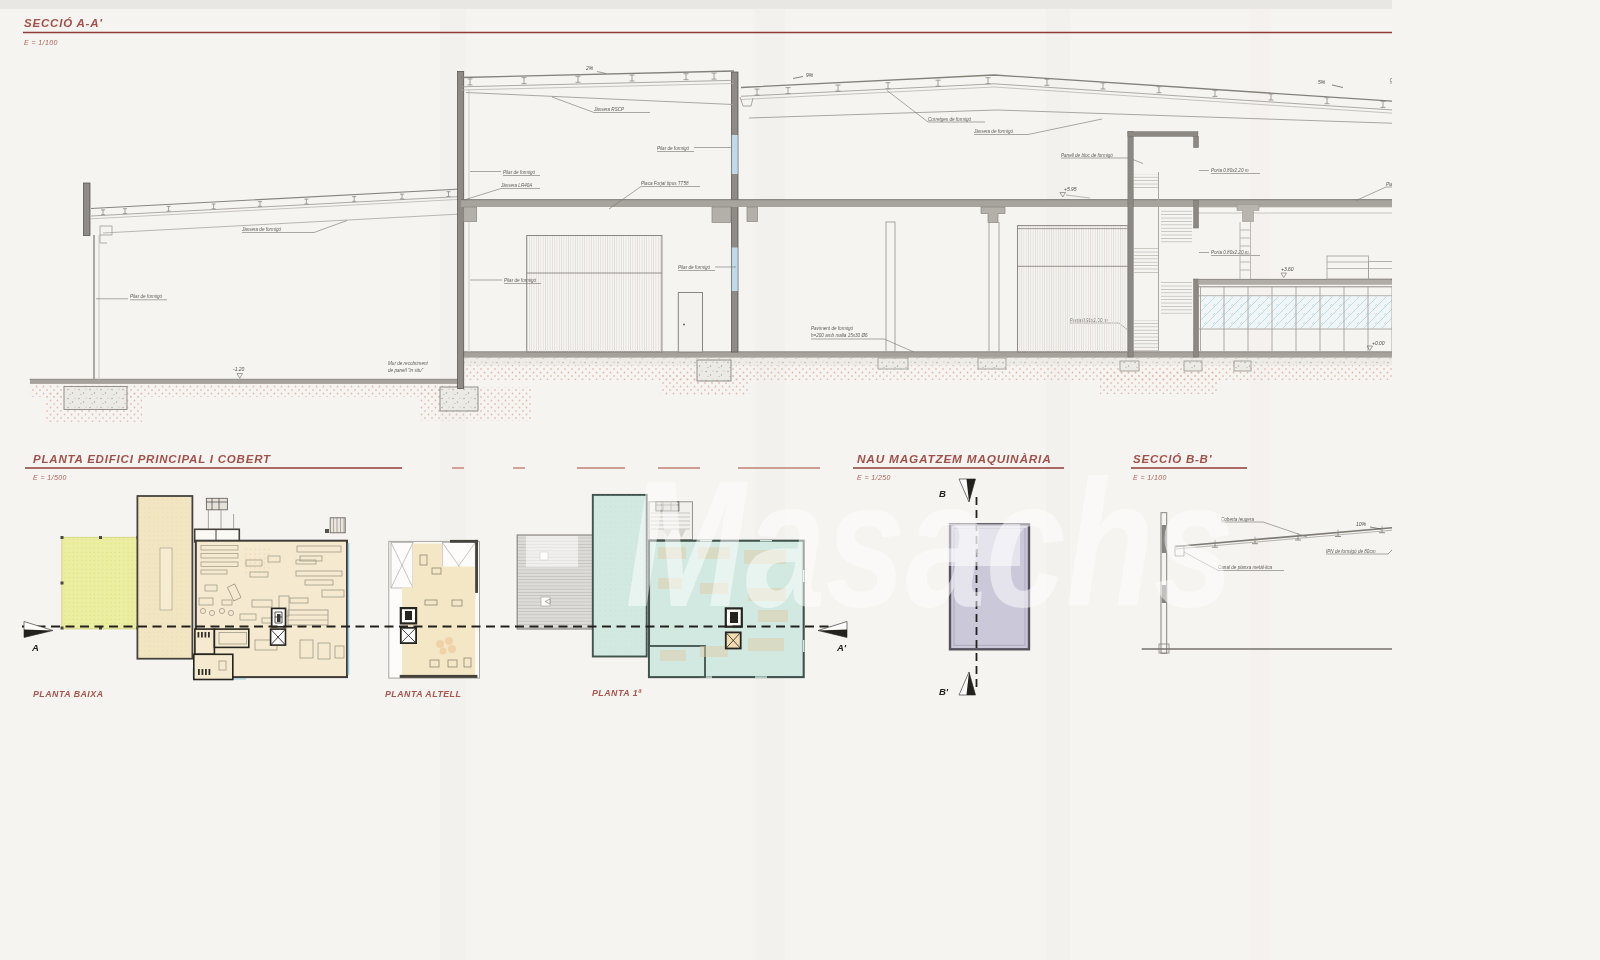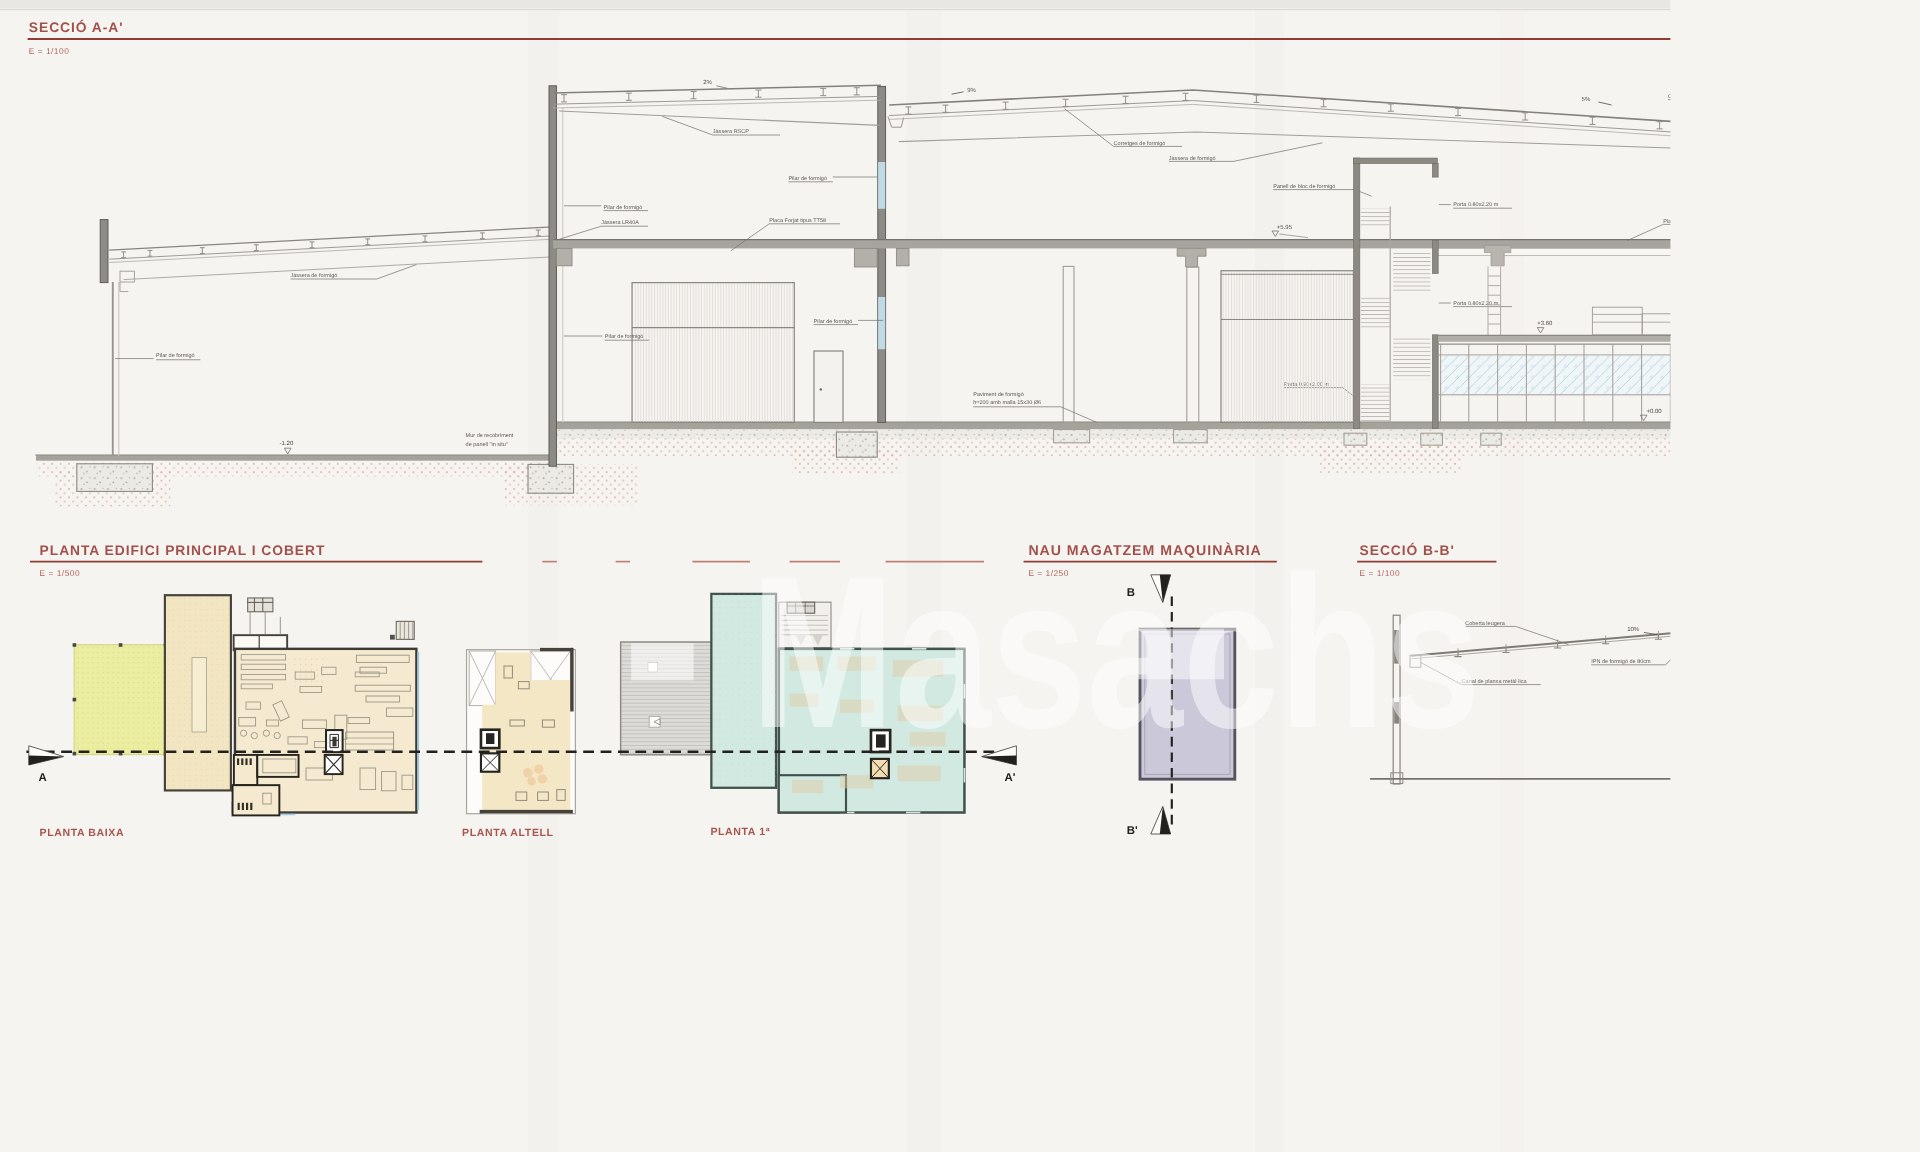--- a/index.html
+++ b/index.html
@@ -1,17 +1,17 @@
 <!DOCTYPE html>
 <html><head>
 <meta charset="utf-8">
 <style>
 html,body{margin:0;padding:0;background:#f6f4f1;}
 #sheet{position:relative;width:1392px;height:960px;overflow:hidden;
-font-family:"Liberation Sans", sans-serif;}
+font-family:"Liberation Sans", sans-serif;font-style:italic;}
 svg{display:block}
 .t{fill:#a2514a;letter-spacing:0.8px;font-weight:bold;}
 .e{fill:#b0625b;font-size:7px;letter-spacing:0.4px;}
 .lb{fill:#605c56;font-size:4.6px;}
 .lv{fill:#504c47;font-size:5px;}
 .pn{fill:#a8554e;font-size:8.8px;letter-spacing:0.5px;font-weight:bold;}
 </style>
 </head>
 <body>
 <div id="sheet">

